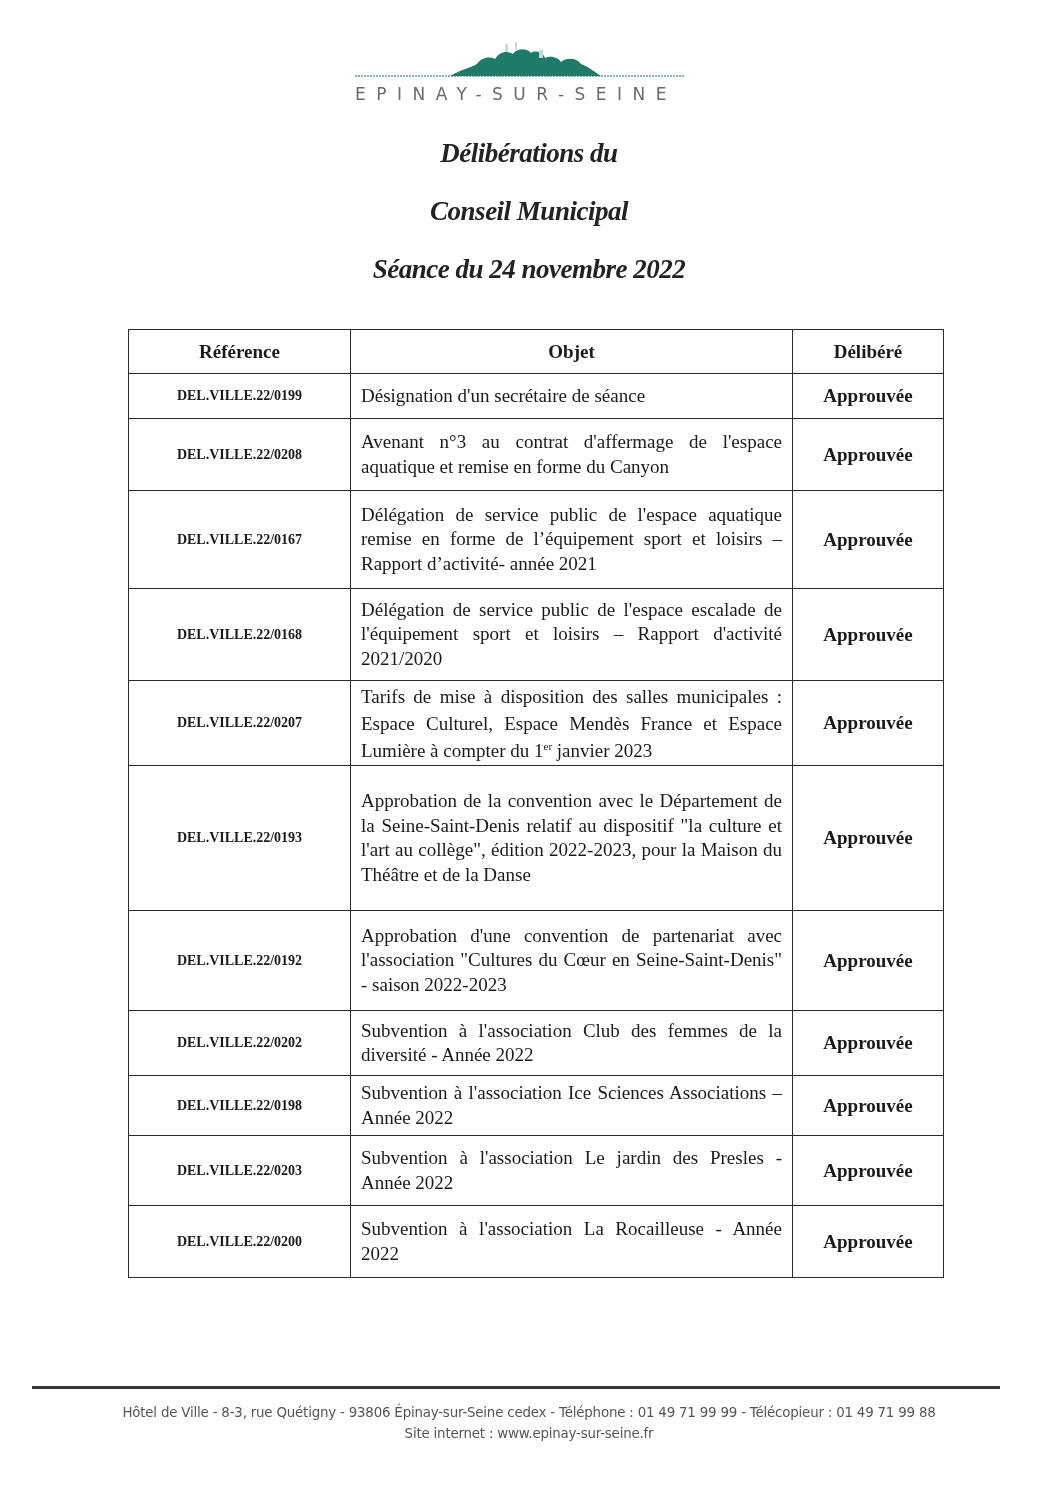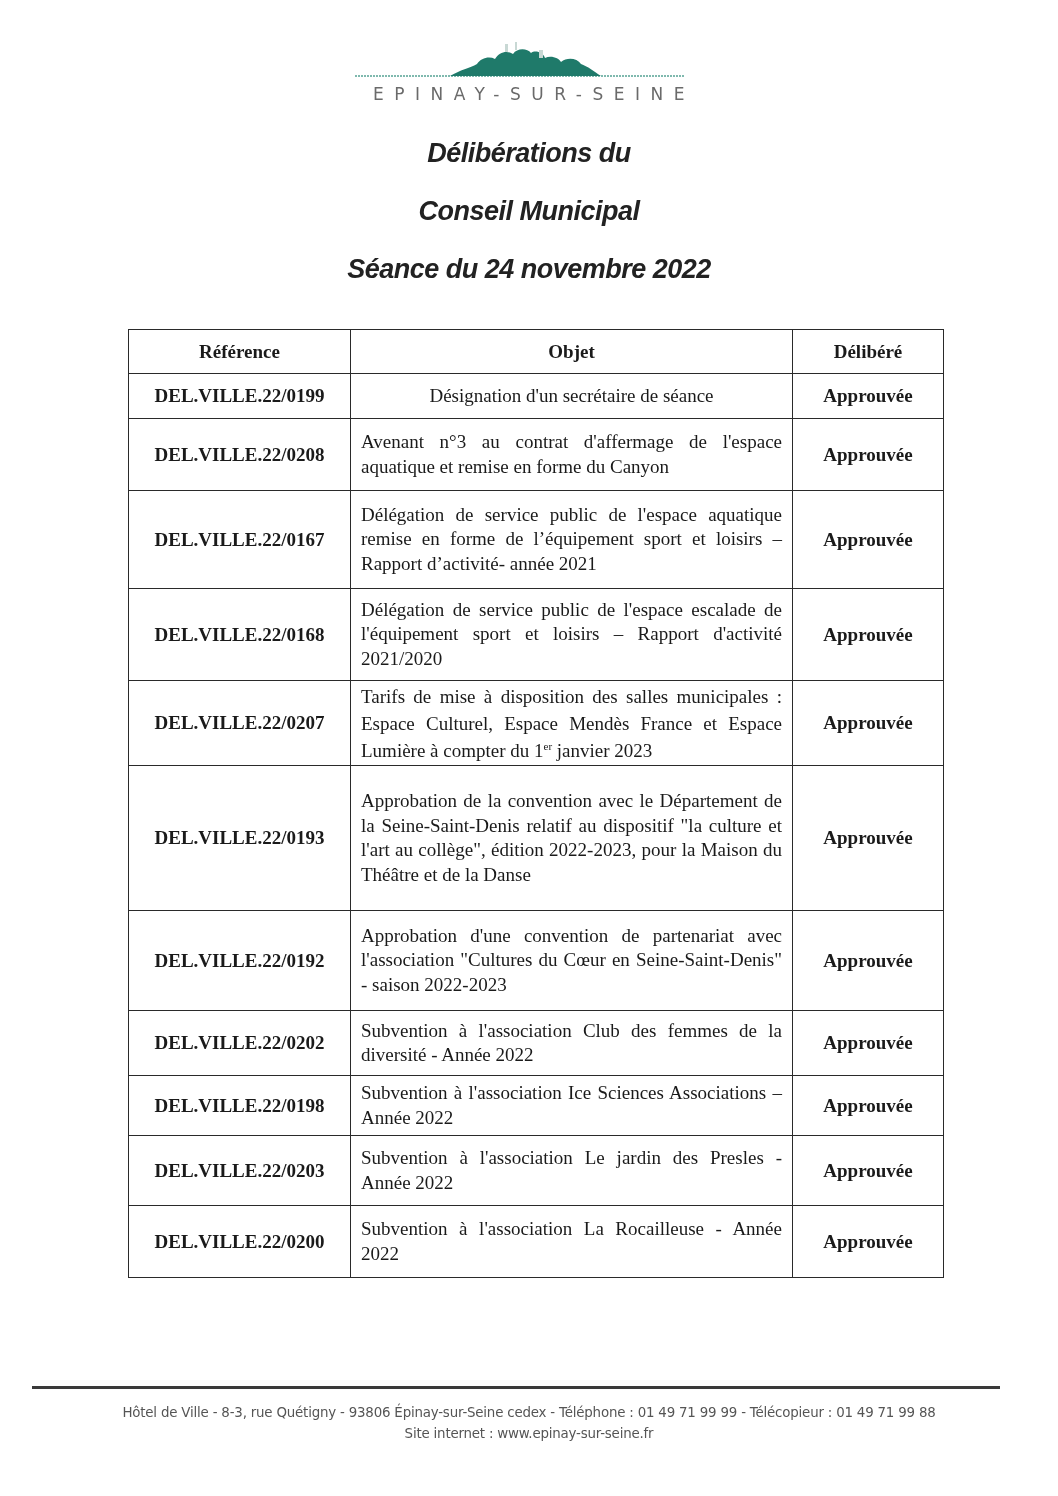--- a/index.html
+++ b/index.html
@@ -1,45 +1,45 @@
 <!DOCTYPE html>
 <html><head>
   <meta charset="utf-8">
   <style>
     html, body { margin: 0; padding: 0; background: #ffffff; }
     body { width: 1058px; height: 1496px; position: relative; overflow: hidden; color: #1a1a1a; }
 
     .logo { position: absolute; left: 355px; top: 40px; width: 350px; height: 70px; }
     .logo svg { position: absolute; left: 0; top: 0; }
     .logo-text {
-      position: absolute; left: 0; top: 44px; width: 340px; text-align: right;
+      position: absolute; left: 0; top: 44px; width: 340px; text-align: left;
       font-family: "DejaVu Sans", sans-serif; font-size: 17px; letter-spacing: 10.5px;
       color: #6a6a6a; font-weight: normal;
     }
 
     .title-block { position: absolute; left: 0; top: 130px; width: 1058px; text-align: center; }
     .title-line {
-      font-family: Liberation Sans, sans-serif; font-weight: bold; font-style: italic;
+      font-family: Liberation Serif, serif; font-weight: bold; font-style: italic;
       font-size: 27px; color: #222; height: 58px; line-height: 46px; letter-spacing: -0.5px;
     }
     .title-line.l2 { margin-left: 0; }
 
     table.delib {
       position: absolute; left: 128px; top: 329px; width: 815px;
       border-collapse: collapse; table-layout: fixed;
       font-family: "Liberation Serif", serif; font-size: 19px; color: #1a1a1a;
     }
     table.delib td, table.delib th {
       border: 1.5px solid #2a2a2a; padding: 0 10px; vertical-align: middle;
     }
     col.c-ref { width: 222px; }
     col.c-obj { width: 442px; }
     col.c-del { width: 151px; }
     th { font-weight: bold; text-align: center; height: 43px; }
-    td.ref { font-weight: bold; text-align: center; white-space: nowrap; font-size: 19px; padding: 0 4px; }
+    td.ref { font-weight: bold; text-align: center; white-space: nowrap; font-size: 14px; padding: 0 4px; }
     td.obj { text-align: justify; line-height: 24.5px; padding: 5px 10px; }
     td.del { font-weight: bold; text-align: center; }
     sup { font-size: 11px; line-height: 0; }
 
     .footer-rule { position: absolute; left: 32px; top: 1386px; width: 968px; height: 3px; background: #3a3a3a; }
     .footer {
       position: absolute; left: 0; top: 1402px; width: 1058px; text-align: center;
       font-family: "DejaVu Sans", sans-serif; font-size: 13.4px; color: #555; line-height: 21px;
       letter-spacing: -0.2px;
     }
@@ -73,21 +73,21 @@
   <thead>
     <tr>
       <th>Référence</th>
       <th>Objet</th>
       <th>Délibéré</th>
     </tr>
   </thead>
   <tbody>
     <tr style="height:45px">
       <td class="ref">DEL.VILLE.22/0199</td>
-      <td class="obj" style="text-align:center">Désignation d'un secrétaire de séance</td>
+      <td class="obj" style="text-align:left">Désignation d'un secrétaire de séance</td>
       <td class="del">Approuvée</td>
     </tr>
     <tr style="height:72px">
       <td class="ref">DEL.VILLE.22/0208</td>
       <td class="obj">Avenant n°3 au contrat d'affermage de l'espace aquatique et remise en forme du Canyon</td>
       <td class="del">Approuvée</td>
     </tr>
     <tr style="height:98px">
       <td class="ref">DEL.VILLE.22/0167</td>
       <td class="obj">Délégation de service public de l'espace aquatique remise en forme de l’équipement sport et loisirs – Rapport d’activité- année 2021</td>

